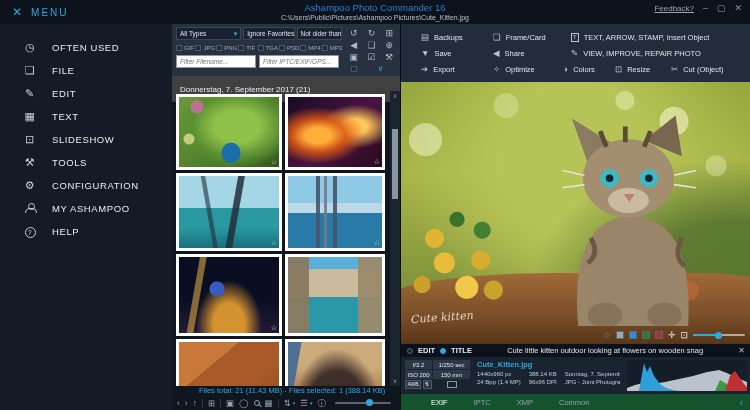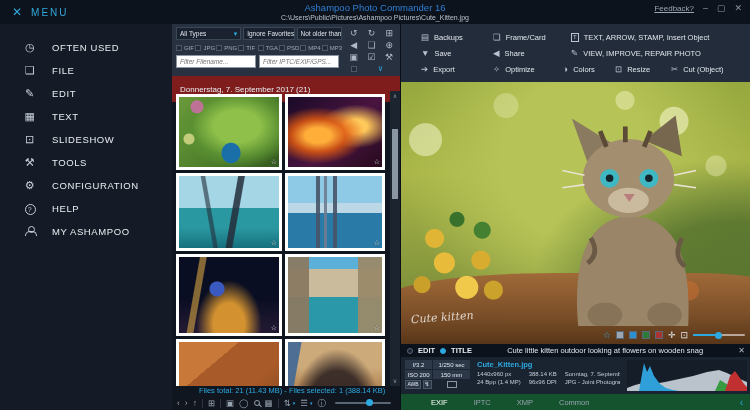--- a/index.html
+++ b/index.html
@@ -48,21 +48,21 @@
   .cbx { width:6px; height:6px; border:1px solid #4a5866; background:#202a38; display:inline-block; }
   .inp-row { display:flex; gap:3px; }
   .flt-input { width:80px; height:13px; background:#fff; border:1px solid #8a96a2; font-size:6.5px;
                font-style:italic; padding:0 3px; color:#333; font-family:"Liberation Sans", sans-serif; }
   .flt-input::placeholder { color:#777; }
   #filter-icons { flex:1; display:grid; grid-template-columns:repeat(3,1fr); grid-auto-rows:11px;
                   align-items:center; justify-items:center; color:#aeb9c5; font-size:9px; row-gap:1px; }
   #filter-icons .gi { cursor:pointer; line-height:10px; }
   #grp-chevron { color:#2da9e1; font-size:8px; }
 
-  #dateheader { position:absolute; left:0; top:52px; width:228px; height:26px; background:#7f1d1d;
+  #dateheader { position:absolute; left:0; top:52px; width:228px; height:26px; background:#404040;
                 display:flex; align-items:center; color:#e9eef3; font-size:8px; padding-left:8px; }
 
   #thumbs { position:absolute; left:0; top:67px; width:218px; height:295px; overflow:hidden;
             padding:3px 2px 0 4px; display:grid; grid-template-columns:106px 100px;
             grid-template-rows:76px 78px 82px 90px; gap:3px; }
   .thumb { background:#fff; padding:3px; position:relative; cursor:pointer; }
   .thumb .ph { width:100%; height:100%; }
   .thumb .star { position:absolute; right:5px; bottom:4px; color:#f0f4f8; font-size:7px;
                  text-shadow:0 0 2px #000; }
   .ph-peacock { background:
@@ -251,26 +251,26 @@
     </div>
     <div class="side-item">
       <span class="side-ic">⚒</span>
       <span>TOOLS</span>
     </div>
     <div class="side-item">
       <span class="side-ic">⚙</span>
       <span>CONFIGURATION</span>
     </div>
     <div class="side-item">
+      <span class="side-ic"><span class="person"></span></span>
+      <span>MY ASHAMPOO</span>
+    </div>
+    <div class="side-item">
       <span class="side-ic"><span class="qcircle">?</span></span>
       <span>HELP</span>
-    </div>
-    <div class="side-item">
-      <span class="side-ic"><span class="person"></span></span>
-      <span>MY ASHAMPOO</span>
     </div>
   </div>
 
   <div id="browser">
 
     <div id="filterbar">
       <div id="filter-left">
         <div class="dd-row">
           <div class="dd dd1">
             <span>All Types</span>

